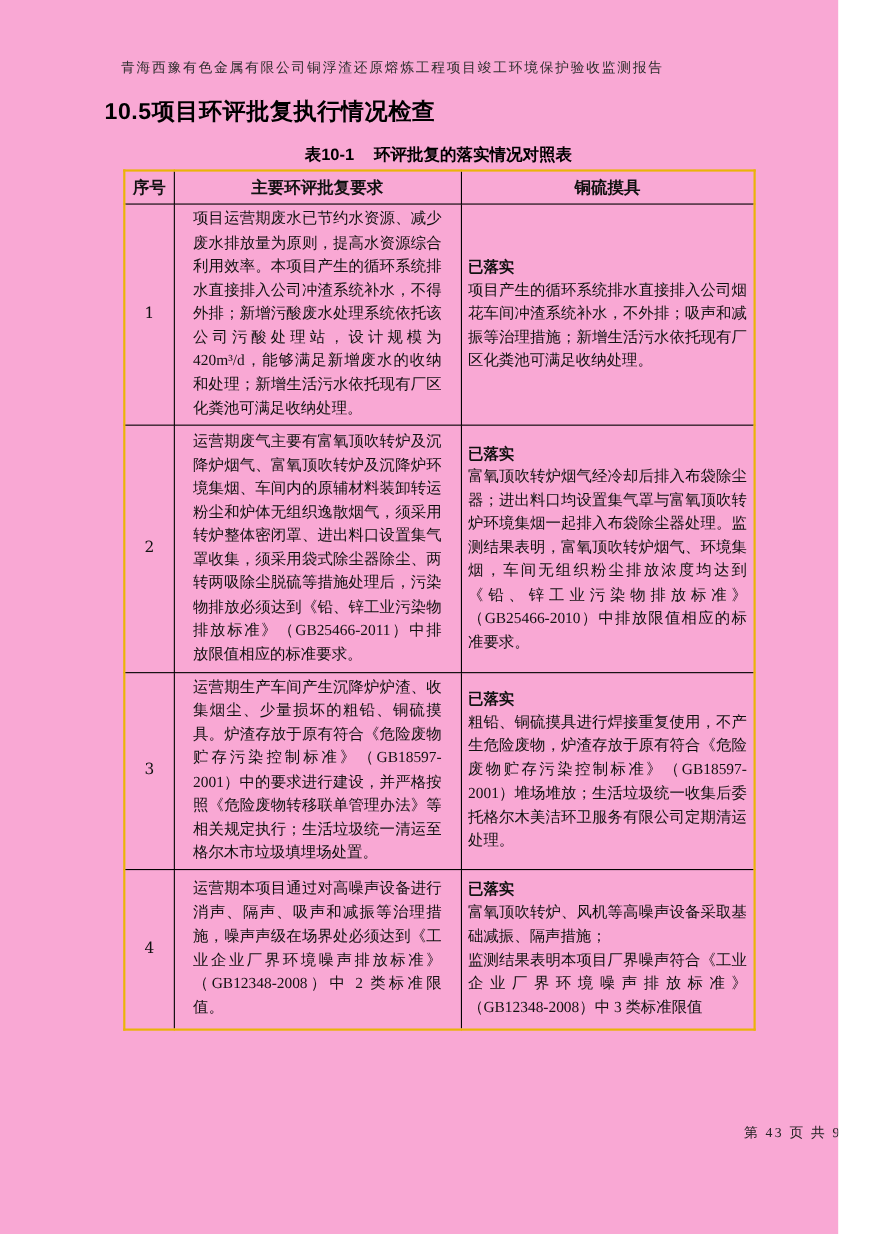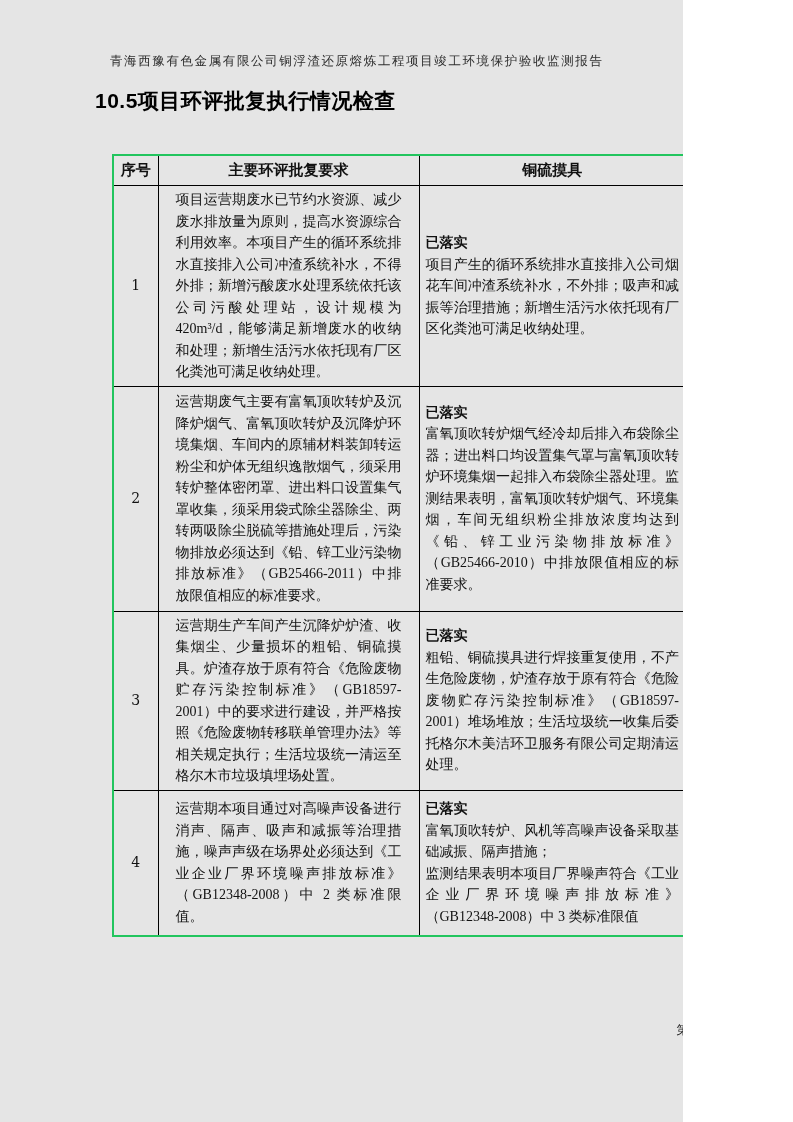--- a/index.html
+++ b/index.html
@@ -2,23 +2,23 @@
 <html><head>
 <meta charset="utf-8">
 <style>
   html, body {
     margin: 0;
     padding: 0;
     background: #ffffff;
   }
   .page {
     position: relative;
-    width: 683px;
+    width: 762px;
     height: 1122px;
-    background: #e5e5e5;
+    background: #f9a8d4;
     font-family: "Liberation Serif", "DejaVu Serif", serif;
     color: #111111;
     overflow: hidden;
   }
   .doc-header {
     position: absolute;
     top: 53px;
     left: 110px;
     width: 575px;
     font-size: 12.5px;
@@ -57,21 +57,21 @@
     table-layout: fixed;
   }
   .cmp-table col.col-no  { width: 45px; }
   .cmp-table col.col-req { width: 261px; }
   .cmp-table col.col-st  { width: 267px; }
   .cmp-table th, .cmp-table td {
     border: 1px solid #000000;
     vertical-align: middle;
     color: #111111;
   }
-  .cmp-table { border: 2px solid #22c55e; }
+  .cmp-table { border: 2px solid #eab308; }
   .cmp-table th {
     height: 29px;
     font-family: "Liberation Sans", "DejaVu Sans", sans-serif;
     font-size: 15px;
     font-weight: bold;
     text-align: center;
     padding: 0;
   }
   .cmp-table td {
     font-size: 14px;
@@ -116,20 +116,23 @@
 </style>
 </head>
 <body>
 
 <div class="page">
 
   <div class="doc-header">青海西豫有色金属有限公司铜浮渣还原熔炼工程项目竣工环境保护验收监测报告</div>
 
   <div class="section-title">10.5项目环评批复执行情况检查</div>
 
+  <div class="table-caption">
+    <span class="cap-label">表10-1</span><span>环评批复的落实情况对照表</span>
+  </div>
 
   <table class="cmp-table">
     <colgroup>
       <col class="col-no">
       <col class="col-req">
       <col class="col-st">
     </colgroup>
     <thead>
       <tr>
         <th>序号</th>

